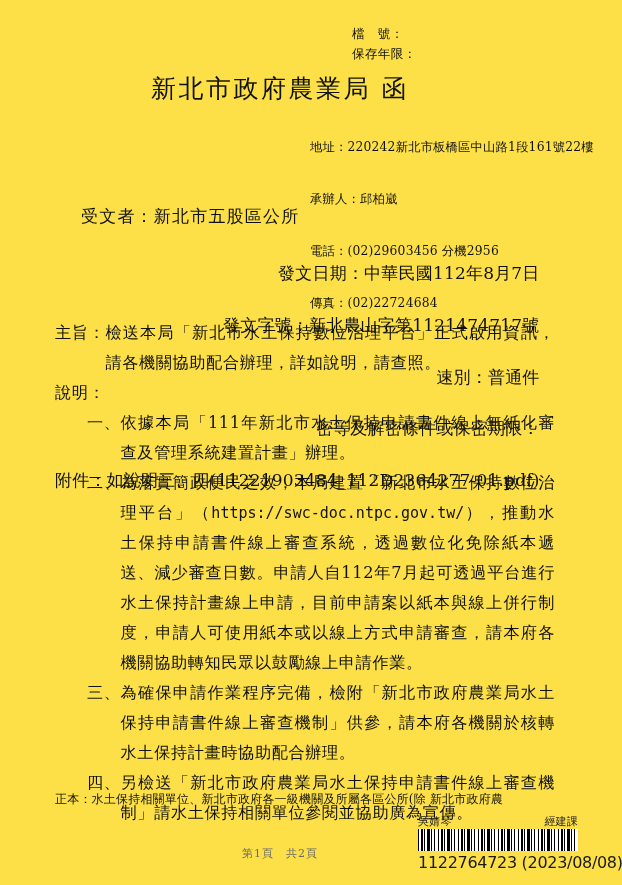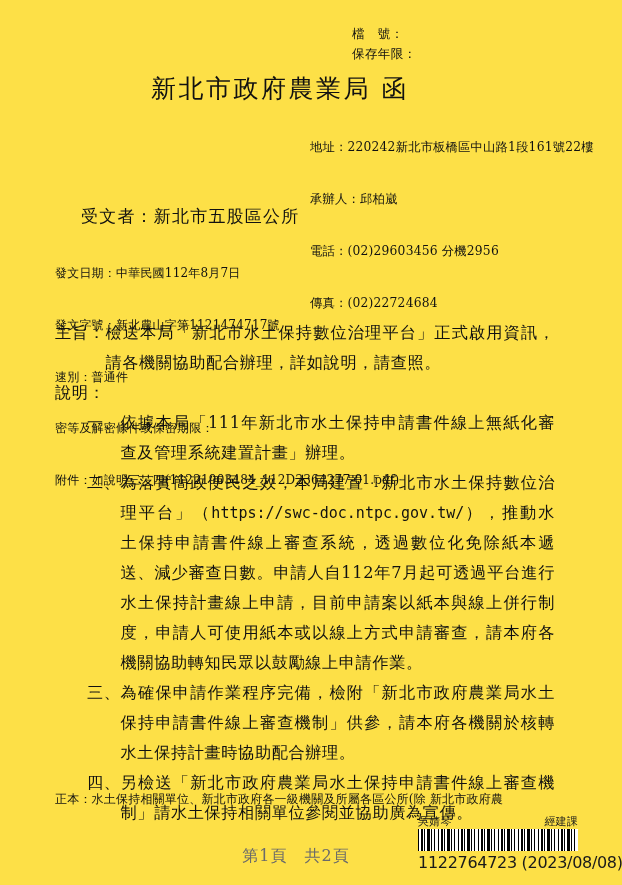--- a/index.html
+++ b/index.html
@@ -66,24 +66,25 @@
     letter-spacing: 1.2px;
     white-space: pre;
     margin-left: 26px;
   }
 
   
   .meta-block {
     position: absolute;
     left: 55px;
     top: 231px;
-    font-size: 12px;
+    font-size: 17px;
     line-height: 17.2px;
     letter-spacing: 0.2px;
     white-space: pre;
+    text-align: right;
   }
 
   
   .body-area {
     position: absolute;
     left: 55px;
     top: 318px;
     width: 500px;
     font-size: 16.2px;
     line-height: 30px;
@@ -174,25 +175,24 @@
     color: #1a1a1a;
   }
 
   
   .page-footer {
     position: absolute;
     left: 0;
     top: 846px;
     width: 560px;
     text-align: center;
-    font-size: 16px;
+    font-size: 11px;
     color: #6a6a6a;
     letter-spacing: 1px;
     white-space: pre;
-    padding-left: 16px;
   }
 </style>
 </head>
 <body>
 
 <div class="page">
 
   <div class="header-fields">
     <div class="hf-row">檔　號：</div>
     <div class="hf-row">保存年限：</div>

